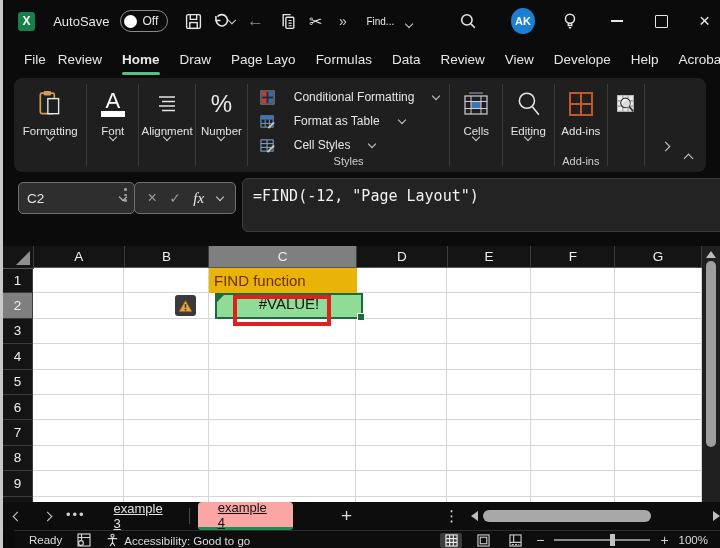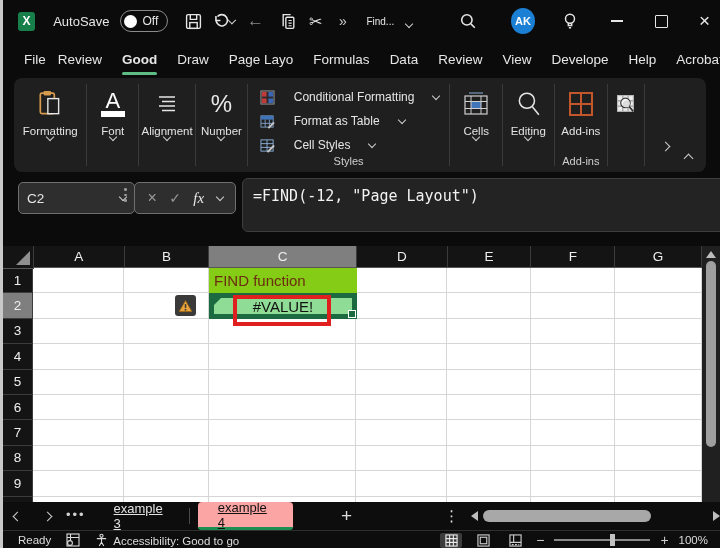--- a/index.html
+++ b/index.html
@@ -71,22 +71,22 @@
   .colh{height:22px;background:#141414;border-right:1px solid #3c3c3c;border-bottom:1px solid #565656;
         color:#efefef;font-size:13.5px;display:flex;align-items:center;justify-content:center;box-sizing:border-box;}
   .colh.sel{background:#7f7f7f;}
   .grow{display:flex;height:25.4px;}
   .rowh{width:30px;background:#141414;border-right:1px solid #3c3c3c;border-bottom:1px solid #3c3c3c;
         color:#efefef;font-size:13.5px;display:flex;align-items:center;justify-content:center;box-sizing:border-box;}
   .rowh.sel{background:#7f7f7f;}
   .gcell{background:#fff;border-right:1px solid #d6d6d6;border-bottom:1px solid #d6d6d6;box-sizing:border-box;}
   #c1-cell{position:absolute;left:206px;top:22px;width:148px;height:25.4px;background:#ED7D31;
         color:#6b2c10;font-size:15px;display:flex;align-items:center;padding-left:5px;box-sizing:border-box;}
-  #c2-cell{position:absolute;left:206px;top:47.4px;width:148px;height:25.4px;background:#8FDC96;
-        border:5px solid #a16207;color:#111;font-size:15px;display:flex;align-items:center;justify-content:center;box-sizing:border-box;}
+  #c2-cell{position:absolute;left:212px;top:47.4px;width:148px;height:25.4px;background:#8FDC96;
+        border:2px solid #a16207;color:#111;font-size:15px;display:flex;align-items:flex-start;justify-content:center;box-sizing:border-box;}
   #c2-corner{position:absolute;left:0;top:0;width:0;height:0;border-right:7px solid transparent;border-top:7px solid #1c6b40;}
   #c2-handle{position:absolute;right:-4px;bottom:-4px;width:6px;height:6px;background:#1c6b40;border:1px solid #fff;}
   #error-badge{position:absolute;left:172px;top:49px;width:21px;height:21px;background:#3a3a3a;border-radius:3px;
         display:flex;align-items:center;justify-content:center;}
   #red-box{position:absolute;left:230px;top:49px;width:98px;height:31px;border:4px solid #e0201e;box-sizing:border-box;}
   #vscroll{position:absolute;right:0;top:246px;width:18px;height:256px;background:#202020;}
   #vscroll .arr{margin:5px auto 3px auto;width:0;height:0;border-left:5px solid transparent;border-right:5px solid transparent;border-bottom:7px solid #bdbdbd;}
   #vscroll .thumb{margin:0 auto;width:10px;height:186px;background:#9f9f9f;border-radius:5px;}
   
   #sheetbar{position:absolute;left:3px;top:502px;right:0;height:28px;background:#0d0d0d;display:flex;align-items:center;}
@@ -97,21 +97,21 @@
         box-sizing:border-box;font-weight:500;margin-left:8px;}
   .tab-sep{width:1px;height:16px;background:#4a4a4a;}
   .plus{color:#dcdcdc;font-size:19px;margin-left:48px;font-weight:300;}
   .vdots{color:#dcdcdc;font-size:15px;margin-left:92px;letter-spacing:0;}
   #hscroll{display:flex;align-items:center;margin-left:12px;gap:5px;}
   #hscroll .tri-l{width:0;height:0;border-top:5px solid transparent;border-bottom:5px solid transparent;border-right:7px solid #bdbdbd;}
   #hscroll .tri-r{width:0;height:0;border-top:5px solid transparent;border-bottom:5px solid transparent;border-left:7px solid #bdbdbd;}
   #hscroll .track{width:225px;position:relative;height:12px;}
   #hscroll .hthumb{position:absolute;left:0;top:0;width:168px;height:12px;border-radius:6px;background:#a8a8a8;}
   
-  #statusbar{position:absolute;left:3px;top:530px;right:0;height:18px;background:#0d0d0d;border-top:1px solid #2e2e2e;
+  #statusbar{position:absolute;left:14px;top:530px;right:0;height:18px;background:#0d0d0d;border-top:1px solid #2e2e2e;
         display:flex;align-items:center;font-size:11.5px;color:#dcdcdc;}
   .sb-left{display:flex;align-items:center;gap:14px;padding-left:15px;flex:1;}
   .sb-right{display:flex;align-items:center;gap:10px;padding-right:12px;}
   .viewtile{width:22px;height:15px;display:flex;align-items:center;justify-content:center;border-radius:2px;}
   .viewtile.active{background:#3c3c3c;}
   .zoomtrack{width:96px;height:2px;background:#8a8a8a;position:relative;}
   .zoomthumb{position:absolute;left:56px;top:-5px;width:5px;height:12px;background:#c2c2c2;}
   .zminus,.zplus{color:#cfcfcf;font-size:14px;}
   svg{display:block;}
 </style>
@@ -176,21 +176,21 @@
         <span class="maxbox"></span>
       </div>
     <div class="winbtn" style="margin-left:12px;font-size:19px">×</div>
   </div>
 
   <div id="menubar">
 
   <div class="menu-item">File</div>
       <div class="menu-item">Review</div>
       <div class="menu-sep"></div>
-      <div class="menu-item active">Good</div>
+      <div class="menu-item active">Home</div>
       <div class="menu-sep"></div>
       <div class="menu-item">Draw</div>
       <div class="menu-sep"></div>
       <div class="menu-item">Page Layo</div>
       <div class="menu-sep"></div>
       <div class="menu-item">Formulas</div>
       <div class="menu-sep"></div>
       <div class="menu-item">Data</div>
       <div class="menu-sep"></div>
       <div class="menu-item">Review</div>
@@ -472,21 +472,21 @@
           <div class="gcell" style="width: 91px;"></div>
           <div class="gcell" style="width: 85px;"></div>
           <div class="gcell" style="width: 148px;"></div>
           <div class="gcell" style="width: 91px;"></div>
           <div class="gcell" style="width: 84px;"></div>
           <div class="gcell" style="width: 84px;"></div>
           <div class="gcell" style="width: 87px;"></div>
         </div>
       </div>
 
-    <div id="c1-cell" style="background: #84cc16;">
+    <div id="c1-cell" style="background: #eab308;">
       <span>FIND function</span>
     </div>
     <div id="c2-cell" style="background: rgb(143, 220, 150); border-color: rgb(28, 107, 64);">
       <div id="c2-corner"></div>
       <span>#VALUE!</span>
       <div id="c2-handle"></div>
     </div>
     <div id="error-badge">
       <svg width="15" height="14" viewBox="0 0 16 14">
         <path d="M8 1L15 13H1Z" fill="#e8a33d" stroke="#8a5a10" stroke-width="0.8"></path>

